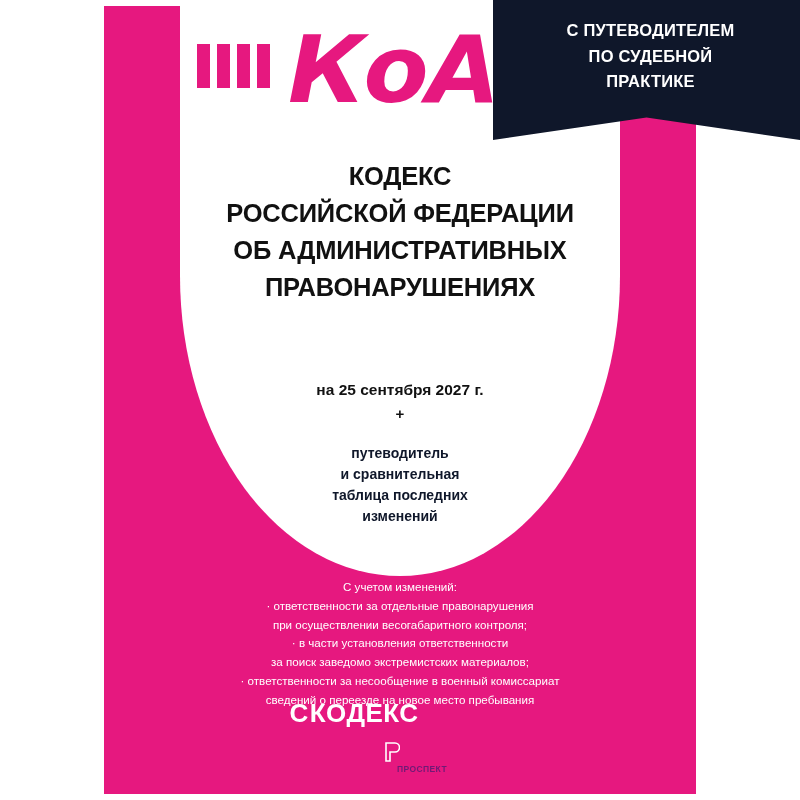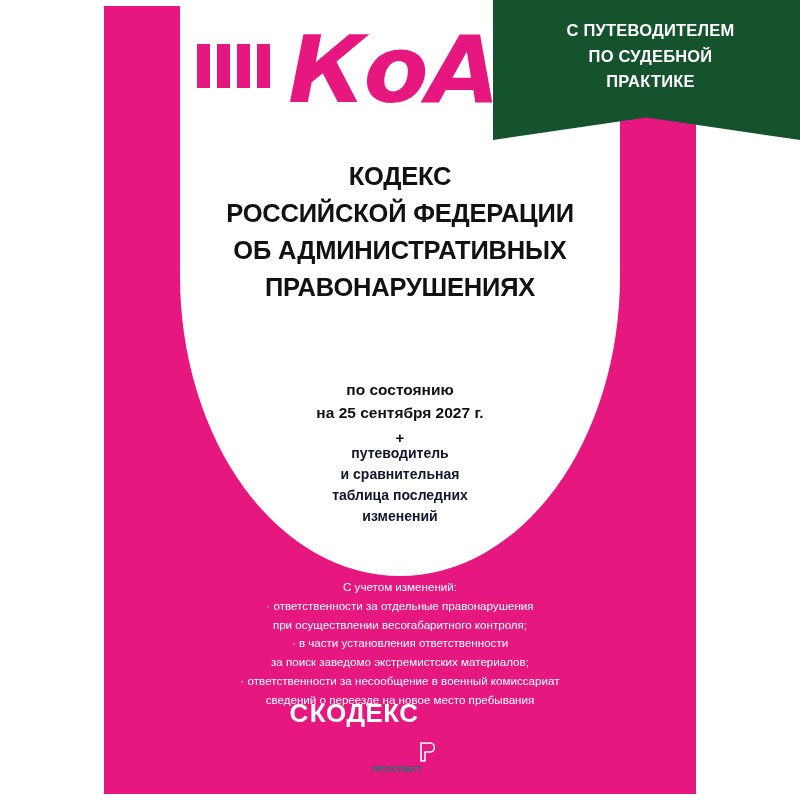--- a/index.html
+++ b/index.html
@@ -72,21 +72,21 @@
     transform: scaleX(1.02);
     transform-origin: left top;
   }
   
   .ribbon {
     position: absolute;
     right: 0;
     top: 0;
     width: 307px;
     height: 140px;
-    background: #14532d;
+    background: #0f172a;
     clip-path: polygon(0 0, 100% 0, 100% 100%, 50% 84%, 0 100%);
     margin-left: 12px;
   }
   .ribbon-inner {
     position: absolute;
     left: 0;
     top: 18px;
     width: 100%;
     text-align: center;
     color: #ffffff;
@@ -167,25 +167,25 @@
     letter-spacing: 0.5px;
   }
   .kodeks-logo .swirl {
     font-size: 26px;
     font-weight: bold;
     margin-right: 1px;
   }
   
   .prospekt {
     position: absolute;
-    left: 372px;
+    left: 337px;
     top: 742px;
     width: 110px;
-    text-align: left;
-    color: #0f766e;
+    text-align: right;
+    color: #701a75;
   }
   .prospekt-icon {
     display: block;
     margin: 0 auto 2px;
     width: 16px;
     height: 20px;
   }
   .prospekt-label {
     display: block;
     font-size: 8.5px;
@@ -221,21 +221,20 @@
   </div>
 
   <div class="main-title">
     <span class="line">КОДЕКС</span>
     <span class="line">РОССИЙСКОЙ ФЕДЕРАЦИИ</span>
     <span class="line">ОБ АДМИНИСТРАТИВНЫХ</span>
     <span class="line">ПРАВОНАРУШЕНИЯХ</span>
   </div>
 
   <div class="date-block">
-    <div>по состоянию</div>
     <div>на 25 сентября 2027 г.</div>
     <span class="plus">+</span>
   </div>
 
   <div class="guide-block">
     <div>путеводитель</div>
     <div>и сравнительная</div>
     <div>таблица последних</div>
     <div>изменений</div>
   </div>

